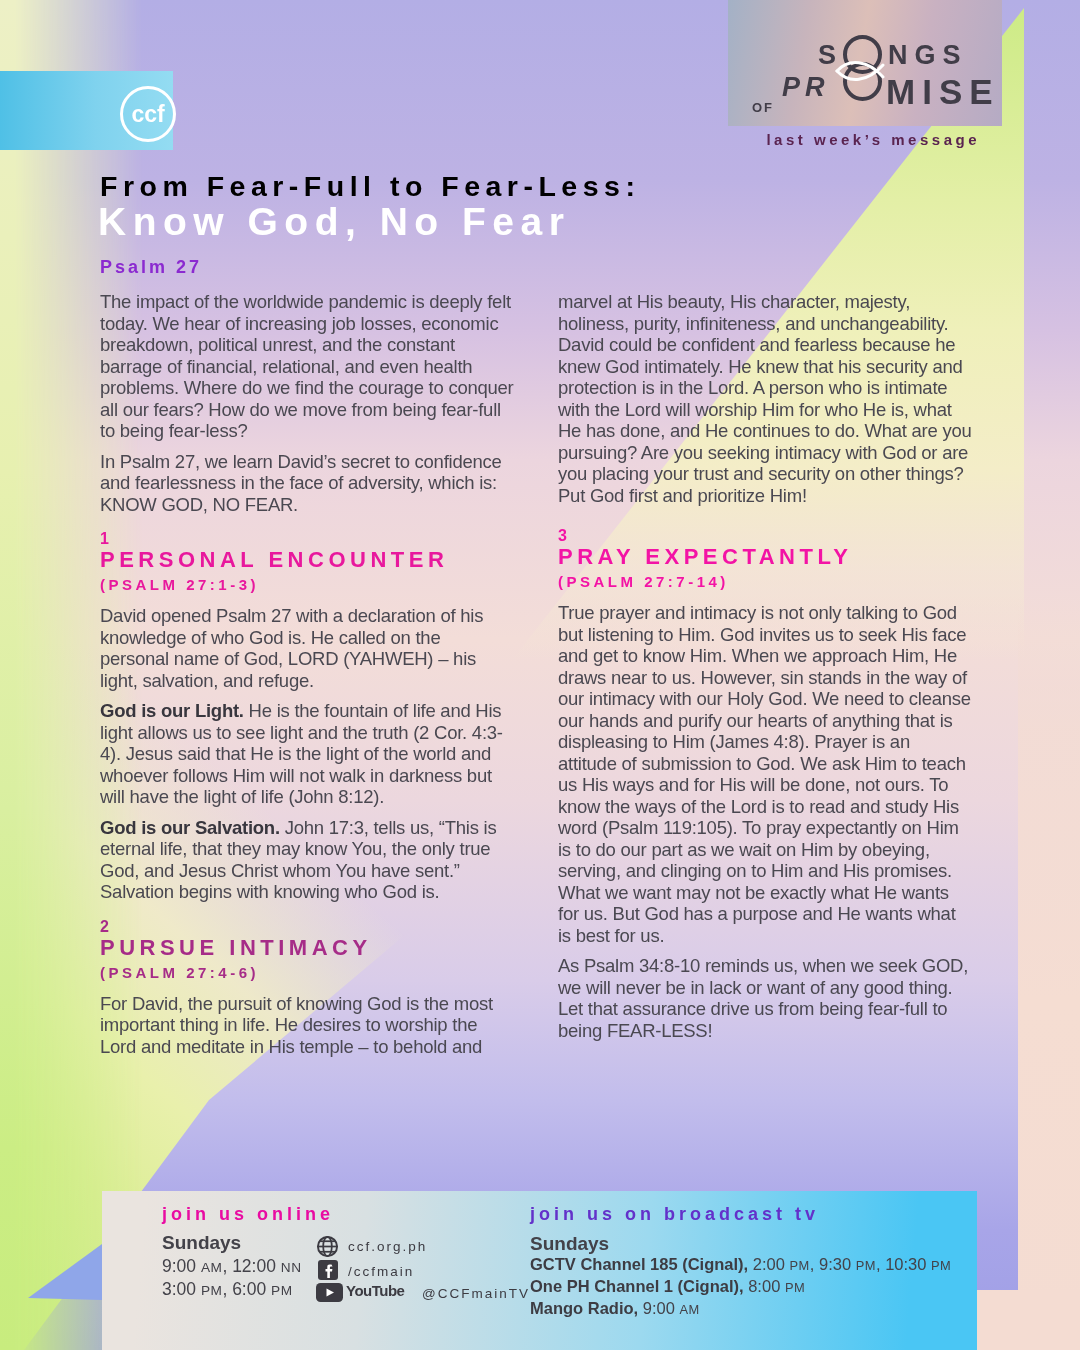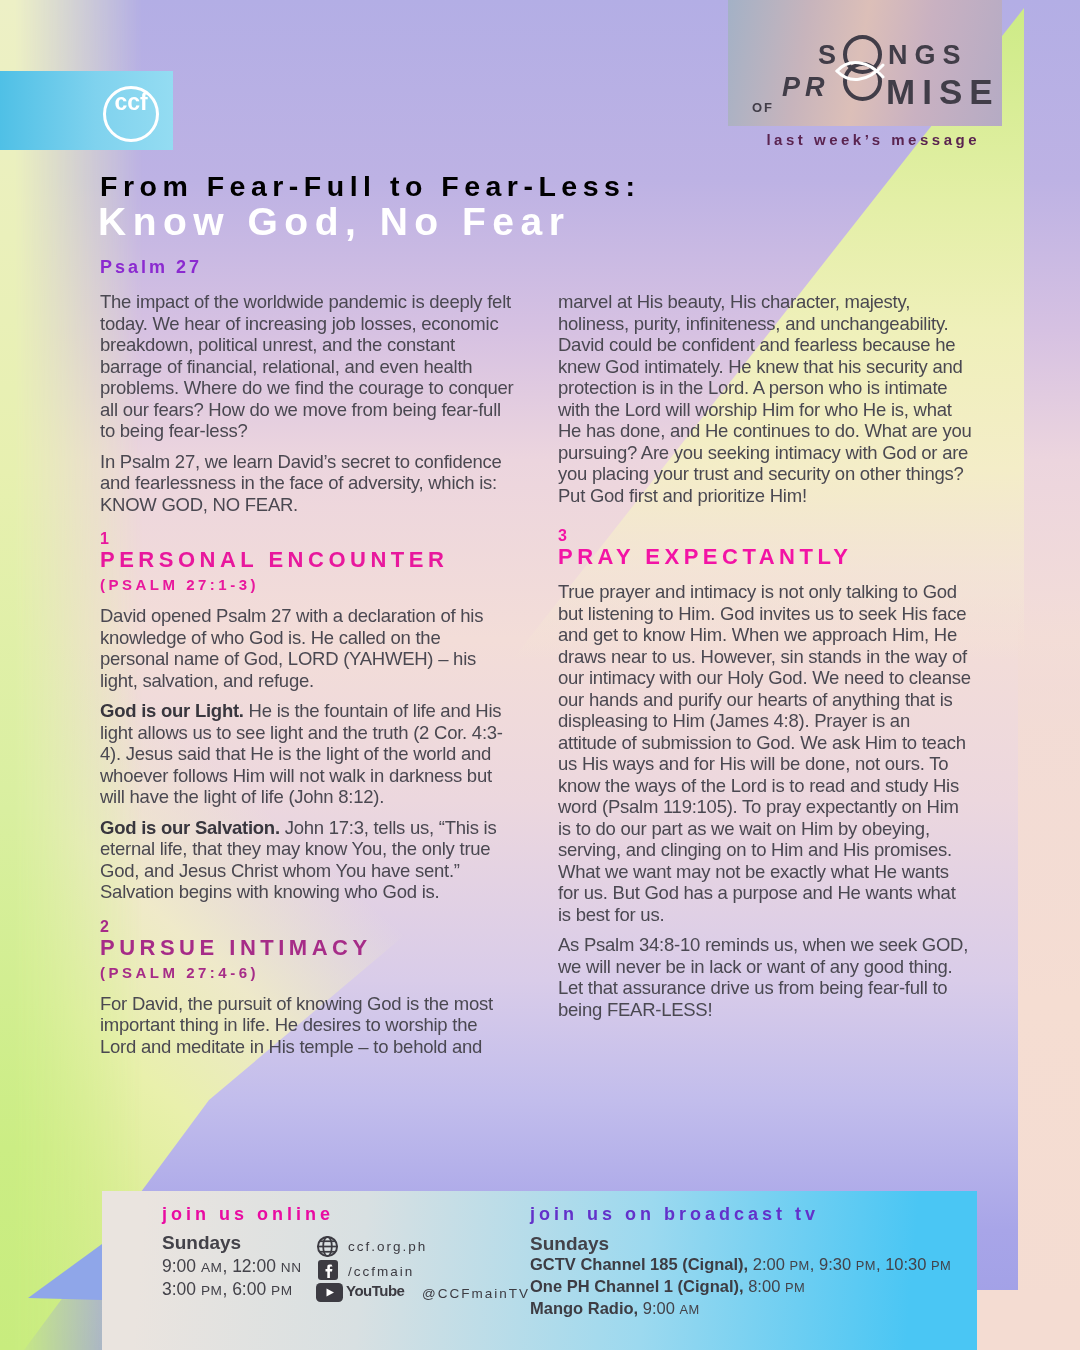--- a/index.html
+++ b/index.html
@@ -36,22 +36,22 @@
   .sop-pr{left:54px;top:72px;font-size:27px;letter-spacing:5px;font-style:italic;}
   .sop-mise{left:158px;top:72px;font-size:35px;letter-spacing:7px;}
   .ring{width:31px;height:31px;border:4.5px solid #413d48;border-radius:50%;}
   .ring1{left:115px;top:35px;} .ring2{left:115px;top:62px;}
   .fish{left:106px;top:60px;}
   .tagline{left:500px;top:131px;width:480px;text-align:right;color:#5a2450;
      font-weight:bold;font-size:15px;letter-spacing:3.5px;}
 
   .ccf-band{left:0;top:71px;width:173px;height:79px;
      background:linear-gradient(90deg,#4fc0e6 0%,#7fd2ee 55%,#94dcf2 100%);}
-  .ccf-circle{left:103px;top:15px;width:50px;height:50px;border:3px solid #fff;border-radius:50%;
-     display:flex;align-items:flex-start;justify-content:center;}
+  .ccf-circle{left:120px;top:15px;width:50px;height:50px;border:3px solid #fff;border-radius:50%;
+     display:flex;align-items:center;justify-content:center;}
   .ccf-circle span{color:#fff;font-weight:bold;font-size:23px;letter-spacing:0px;}
 
   
   .kicker{left:100px;top:170px;color:#000000;font-weight:bold;font-size:28.5px;letter-spacing:5.5px;white-space:nowrap;}
   .main-title{left:98px;top:200px;color:#ffffff;font-weight:bold;font-size:39px;letter-spacing:6.5px;white-space:nowrap;}
   .title-ref{left:100px;top:257px;color:#8b2ad0;font-weight:bold;font-size:18px;letter-spacing:3px;}
 
   
   .col{width:414px;color:#4a4851;font-size:18.5px;line-height:21.5px;letter-spacing:-0.25px;}
   .col1{left:100px;top:291px;} .col2{left:558px;top:291px;}
@@ -137,20 +137,21 @@
       <div class="sec-ref">(PSALM 27:4-6)</div>
     </div>
     <p>For David, the pursuit of knowing God is the most important thing in life. He desires to worship the Lord and meditate in His temple – to behold and</p>
   </div>
 
   <div class="abs col col2">
     <p class="p-first">marvel at His beauty, His character, majesty, holiness, purity, infiniteness, and unchangeability. David could be confident and fearless because he knew God intimately. He knew that his security and protection is in the Lord. A person who is intimate with the Lord will worship Him for who He is, what He has done, and He continues to do. What are you pursuing? Are you seeking intimacy with God or are you placing your trust and security on other things? Put God first and prioritize Him!</p>
     <div class="sec c3">
       <div class="sec-num">3</div>
       <div class="sec-title">PRAY EXPECTANTLY</div>
+      <div class="sec-ref">(PSALM 27:7-14)</div>
     </div>
     <p>True prayer and intimacy is not only talking to God but listening to Him. God invites us to seek His face and get to know Him. When we approach Him, He draws near to us. However, sin stands in the way of our intimacy with our Holy God. We need to cleanse our hands and purify our hearts of anything that is displeasing to Him (James 4:8). Prayer is an attitude of submission to God. We ask Him to teach us His ways and for His will be done, not ours. To know the ways of the Lord is to read and study His word (Psalm 119:105). To pray expectantly on Him is to do our part as we wait on Him by obeying, serving, and clinging on to Him and His promises. What we want may not be exactly what He wants for us. But God has a purpose and He wants what is best for us.</p>
     <p>As Psalm 34:8-10 reminds us, when we seek GOD, we will never be in lack or want of any good thing. Let that assurance drive us from being fear-full to being FEAR-LESS!</p>
   </div>
 
   <div class="abs footer-band">
     <div class="abs f-h-online">join us online</div>
     <div class="abs f-day f-day-online">Sundays</div>
     <div class="abs f-times f-t1">9:00 <span class="sc">AM</span>, 12:00 <span class="sc">NN</span></div>
     <div class="abs f-times f-t2">3:00 <span class="sc">PM</span>, 6:00 <span class="sc">PM</span></div>

